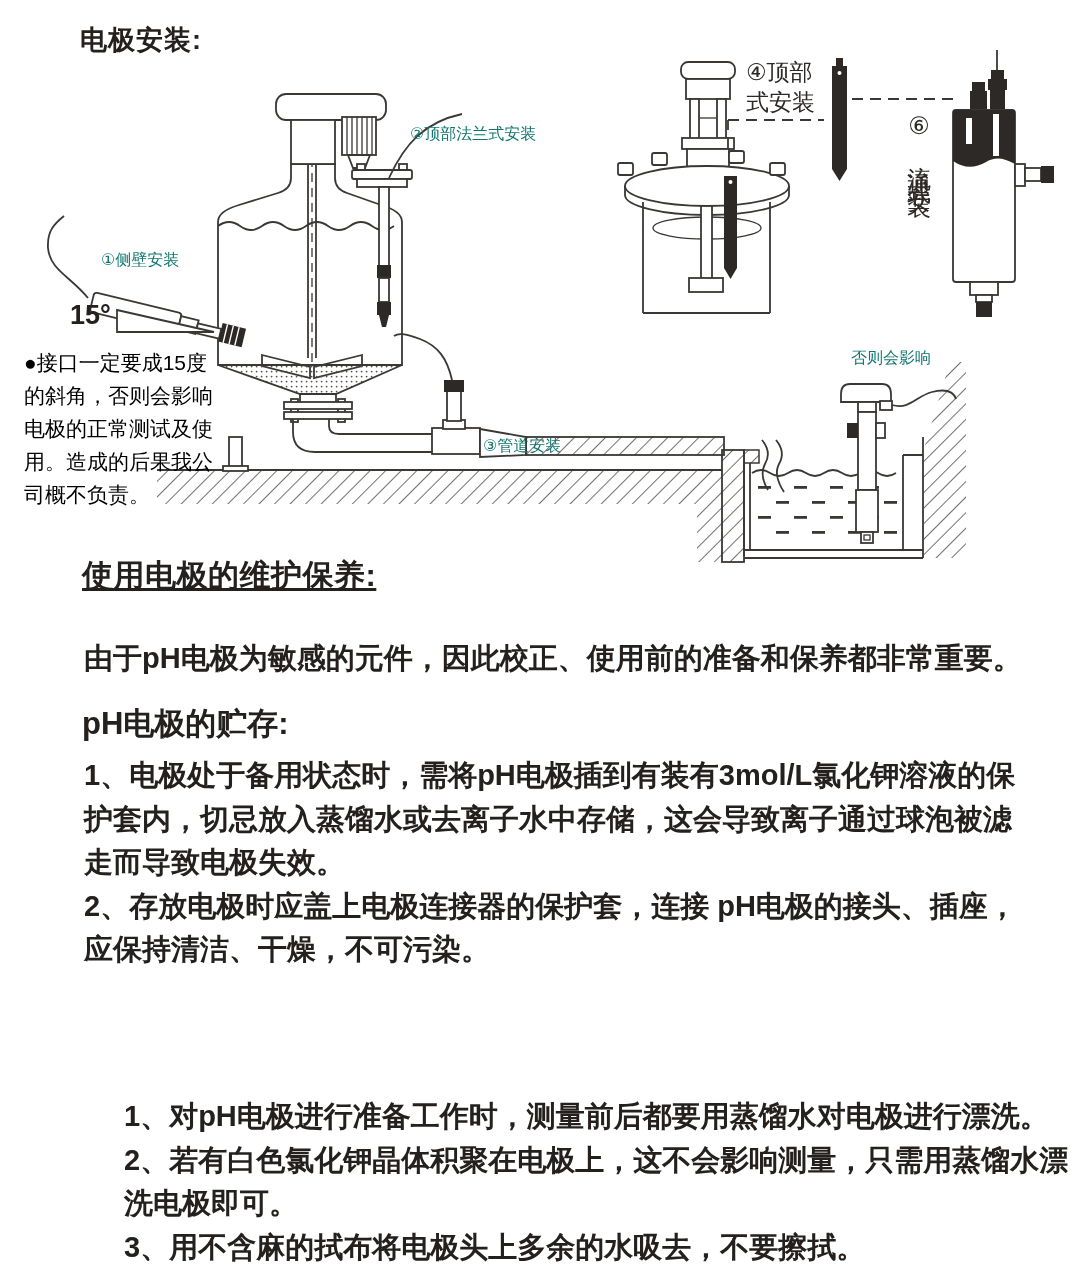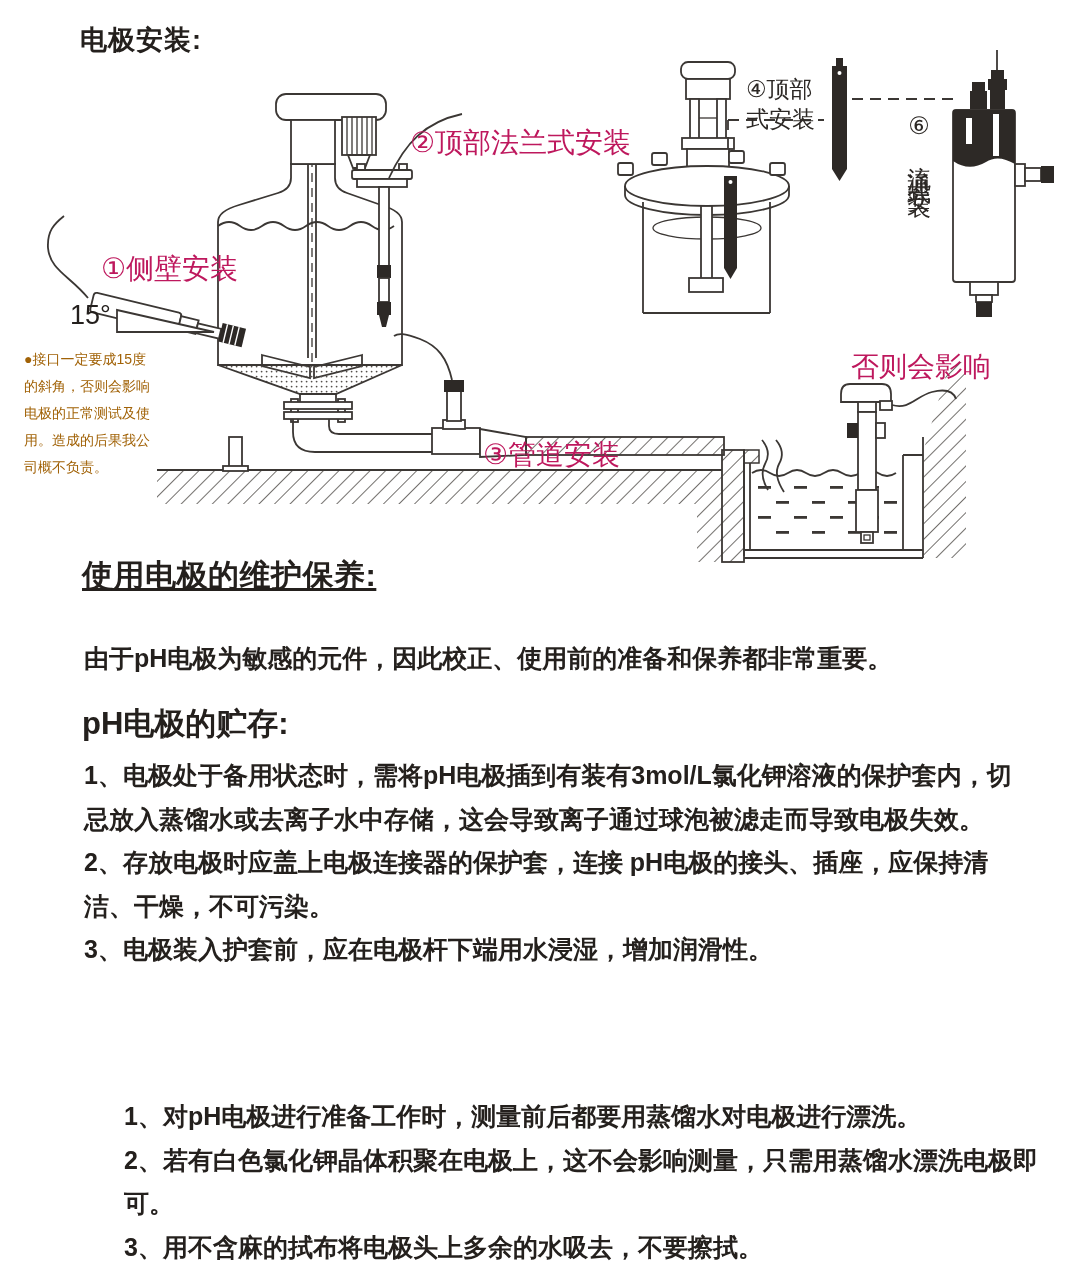--- a/index.html
+++ b/index.html
@@ -1,29 +1,29 @@
 <!DOCTYPE html>
 <html><head>
 <meta charset="utf-8">
 <style>
   html,body{margin:0;padding:0;background:#ffffff;}
   .canvas{position:relative;width:1072px;height:1279px;background:#fff;overflow:hidden;
           font-family:"Liberation Sans","DejaVu Sans",sans-serif;color:#24201d;}
   .abs{position:absolute;}
   .doc-title{font-size:27px;font-weight:bold;left:80px;top:22px;letter-spacing:1px;}
   .diagram{position:absolute;left:0;top:0;width:1080px;height:580px;}
-  .dlabel{font-size:28px;color:#be185d;white-space:nowrap;}
-  .dlabel-2line{font-size:23px;color:#2c2825;line-height:30px;white-space:nowrap;margin-top:17px;}
+  .dlabel{font-size:16px;color:#0f766e;white-space:nowrap;}
+  .dlabel-2line{font-size:23px;color:#2c2825;line-height:30px;white-space:nowrap;}
   .dlabel-vert{font-size:24px;color:#2c2825;writing-mode:vertical-rl;text-orientation:upright;
                letter-spacing:7px;}
-  .angle{font-size:27px;font-weight:normal;color:#24201d;}
-  .warning{font-size:14px;line-height:27px;white-space:pre-line;color:#a16207;width:210px;}
+  .angle{font-size:27px;font-weight:bold;color:#24201d;}
+  .warning{font-size:21px;line-height:33px;white-space:pre-line;color:#000000;width:210px;}
   .sec-h{font-size:31px;font-weight:bold;letter-spacing:0.5px;}
   .sec-h.sm-latin{letter-spacing:0px;}
-  .sec-body{width:950px;font-size:25px;line-height:43.5px;font-weight:600;}
+  .sec-body{width:950px;font-size:29px;line-height:43.5px;font-weight:600;}
   .sec-body p{margin:0;}
   svg .ln{stroke:#3b3734;stroke-width:1.8;fill:none;}
   svg .lnthin{stroke:#3b3734;stroke-width:1.3;fill:none;}
   svg .wh{fill:#ffffff;stroke:#3b3734;stroke-width:1.8;}
   svg .bk{fill:#2d2926;stroke:none;}
   svg .dash{stroke:#3b3734;stroke-width:1.8;fill:none;stroke-dasharray:11 7;}
 </style>
 </head>
 <body>
 
@@ -211,21 +211,20 @@
 
   <div class="abs sec-h" style="left:82px;top:555px;text-decoration:underline;">使用电极的维护保养:</div>
   <div class="abs sec-body" style="left:84px;top:637px;">
     <p>由于pH电极为敏感的元件，因此校正、使用前的准备和保养都非常重要。</p>
   </div>
 
   <div class="abs sec-h sm-latin" style="left:82px;top:703px;">pH电极的贮存:</div>
   <div class="abs sec-body" style="left:84px;top:754px;">
     <p>1、电极处于备用状态时，需将pH电极插到有装有3mol/L氯化钾溶液的保护套内，切忌放入蒸馏水或去离子水中存储，这会导致离子通过球泡被滤走而导致电极失效。</p>
     <p>2、存放电极时应盖上电极连接器的保护套，连接 pH电极的接头、插座，应保持清洁、干燥，不可污染。</p>
-    <p>3、电极装入护套前，应在电极杆下端用水浸湿，增加润滑性。</p>
   </div>
 
   <div class="abs sec-body" style="left:84px;top:1095px;margin-left:40px;">
     <p>1、对pH电极进行准备工作时，测量前后都要用蒸馏水对电极进行漂洗。</p>
     <p>2、若有白色氯化钾晶体积聚在电极上，这不会影响测量，只需用蒸馏水漂洗电极即可。</p>
     <p>3、用不含麻的拭布将电极头上多余的水吸去，不要擦拭。</p>
   </div>
 
 </div>
 

